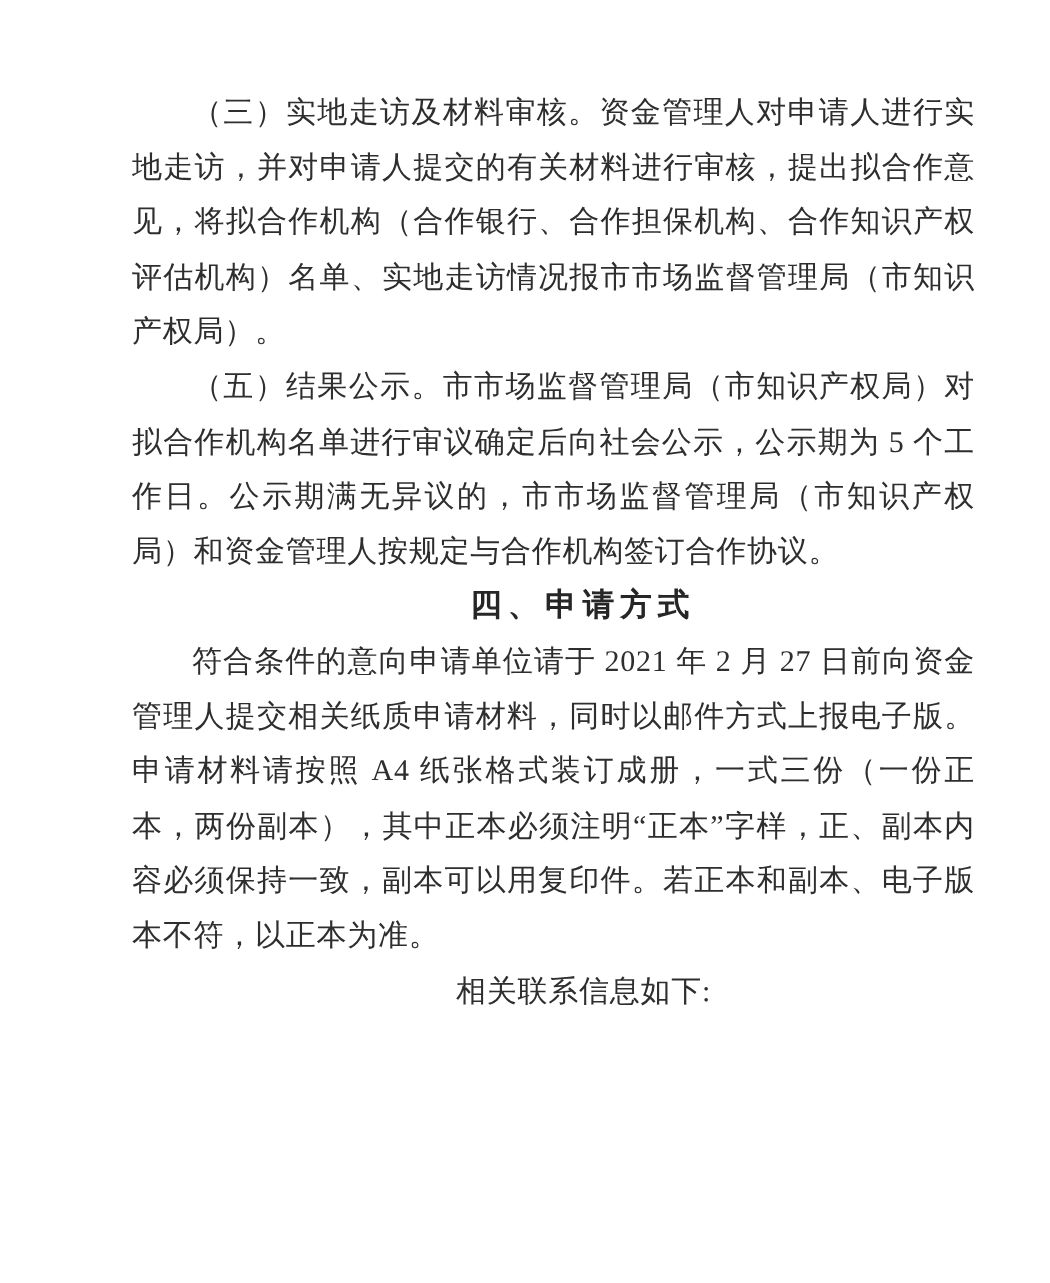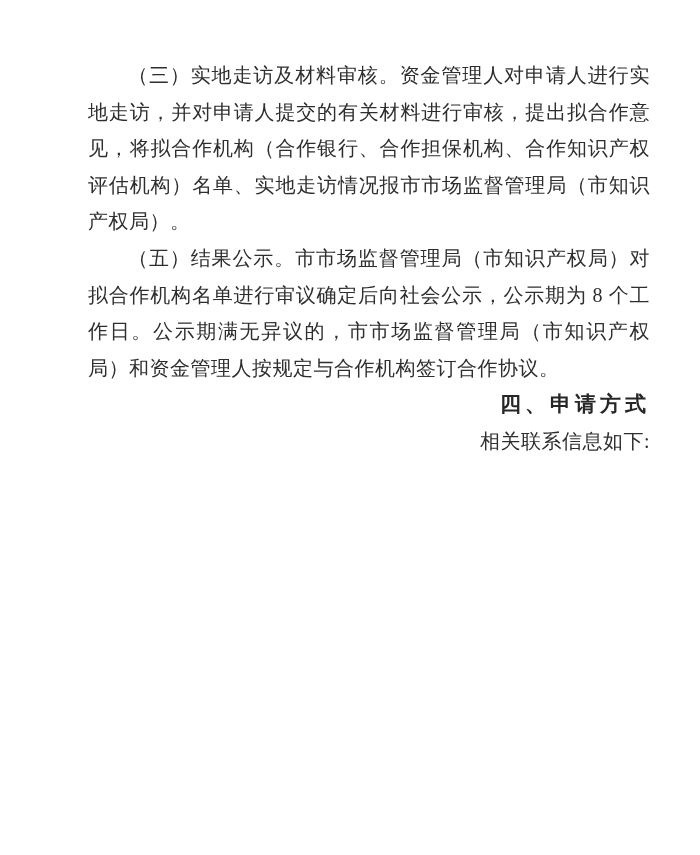--- a/index.html
+++ b/index.html
@@ -32,37 +32,38 @@
     font-size: 20px;
     line-height: 36.6px;
     color: #2e2e2e;
     margin: 0;
     text-indent: 2em;
     text-align: justify;
     text-justify: inter-ideograph;
     letter-spacing: 0.5px;
   }
   .para.last-line-left {
-    text-align: right;
+    text-align: center;
   }
   .heading {
     font-family: "Liberation Sans", "DejaVu Sans", sans-serif;
     font-size: 21px;
     line-height: 36.6px;
     font-weight: bold;
     color: #262626;
     margin: 0;
     text-indent: 1.85em;
     letter-spacing: 4px;
-    text-align: right;
+    text-align: center;
   }
 </style>
 </head>
 <body>
 
 <div class="page">
   <div class="content">
     <p class="para">（三）实地走访及材料审核。资金管理人对申请人进行实地走访，并对申请人提交的有关材料进行审核，提出拟合作意见，将拟合作机构（合作银行、合作担保机构、合作知识产权评估机构）名单、实地走访情况报市市场监督管理局（市知识产权局）。</p>
-    <p class="para">（五）结果公示。市市场监督管理局（市知识产权局）对拟合作机构名单进行审议确定后向社会公示，公示期为 8 个工作日。公示期满无异议的，市市场监督管理局（市知识产权局）和资金管理人按规定与合作机构签订合作协议。</p>
+    <p class="para">（五）结果公示。市市场监督管理局（市知识产权局）对拟合作机构名单进行审议确定后向社会公示，公示期为 5 个工作日。公示期满无异议的，市市场监督管理局（市知识产权局）和资金管理人按规定与合作机构签订合作协议。</p>
     <p class="heading">四、申请方式</p>
+    <p class="para">符合条件的意向申请单位请于 2021 年 2 月 27 日前向资金管理人提交相关纸质申请材料，同时以邮件方式上报电子版。申请材料请按照 A4 纸张格式装订成册，一式三份（一份正本，两份副本），其中正本必须注明“正本”字样，正、副本内容必须保持一致，副本可以用复印件。若正本和副本、电子版本不符，以正本为准。</p>
     <p class="para last-line-left">相关联系信息如下:</p>
   </div>
 </div>
 
 </body></html>

